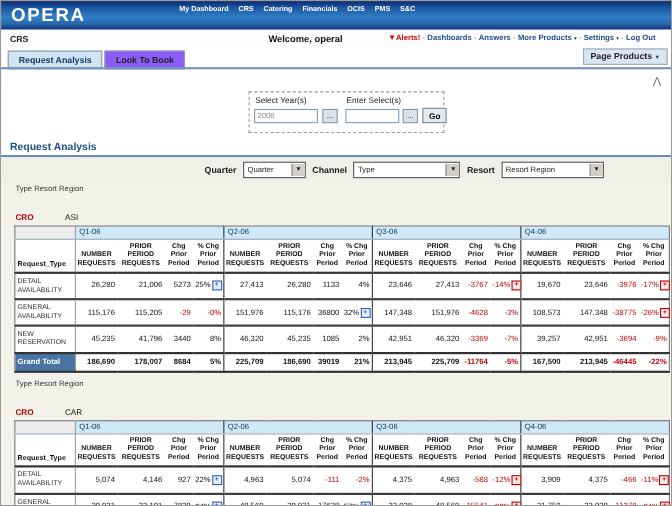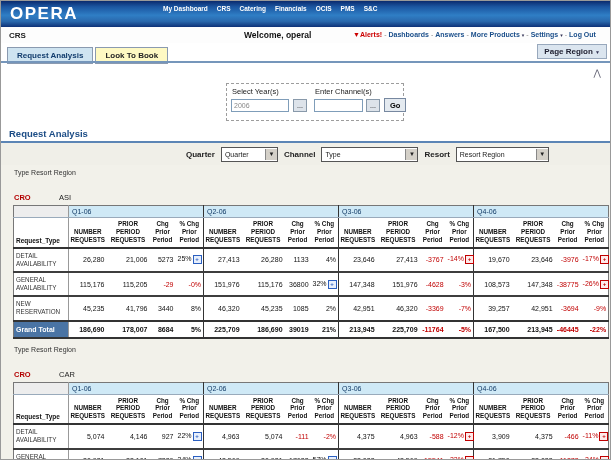--- a/index.html
+++ b/index.html
@@ -20,21 +20,21 @@
   .welcome{position:absolute;left:243px;top:3px;font-size:8.5px;font-weight:bold;color:#111}
   .hlinks{position:absolute;left:352px;top:4px;font-size:7px;color:#777;white-space:nowrap}
   .hlinks .lnk{color:#1a4e8a;font-weight:bold;cursor:pointer}
   .hlinks .alert{color:#cc0000}
   .hlinks .sep{color:#888;margin:0 2px}
   .caret{font-size:5px;color:#335}
 
   
   .tabs{position:absolute;left:6px;top:43px;white-space:nowrap}
   .tab{display:inline-block;padding:3px 9px 3px;border:1px solid #8a9ab0;font-size:8px;font-weight:bold;
-       background:#fef9c3;color:#222;margin-right:2px;cursor:pointer}
+       background:#8b5cf6;color:#222;margin-right:2px;cursor:pointer}
   .tab.active{background:#cfe4f1;color:#123c6d}
   .pageopts{position:absolute;right:3px;top:43px;padding:2px 6px;background:#dbe5ef;border:1px solid #98a8bc;
        font-size:8px;font-weight:bold;color:#223;cursor:pointer}
   .blueline{position:absolute;top:60px;left:0;right:0;height:2px;background:#7596bb}
   .collapse{position:absolute;right:9px;top:68px;font-size:9px;color:#667;cursor:pointer;line-height:8px}
 
   
   .filterbox{position:absolute;left:225px;top:82px;width:176px;height:36px;border:1px dashed #9d9d9d;background:#fff}
   .flabel{position:absolute;font-size:7.5px;font-weight:normal;color:#222;white-space:nowrap}
   .fi{position:absolute;border:1px solid #7f9db9;height:11px;font-size:7px;padding:0 2px;color:#888;
@@ -105,29 +105,29 @@
       </nav>
   </div>
 
   <div class="subheader">
     <span class="crumb">CRS</span>
     <span class="welcome">Welcome, operal</span>
     <span class="hlinks" id="headerlinks"><span class="alert">▼</span><span class="lnk alert">Alerts!</span><span class="sep">-</span><span class="lnk">Dashboards</span><span class="sep">-</span><span class="lnk">Answers</span><span class="sep">-</span><span class="lnk">More Products</span>&nbsp;<span class="caret">▾</span><span class="sep">-</span><span class="lnk">Settings</span>&nbsp;<span class="caret">▾</span><span class="sep">-</span><span class="lnk">Log Out</span></span>
   </div>
 
   <div class="tabs" id="tabbar"><span class="tab active">Request Analysis</span><span class="tab">Look To Book</span></div>
-  <div class="pageopts"><span>Page Region</span> <span class="caret">▼</span></div>
+  <div class="pageopts"><span>Page Products</span> <span class="caret">▼</span></div>
   <div class="blueline"></div>
   <div class="collapse">⋀</div>
 
   <div class="filterbox">
     <span class="flabel" style="left:5px;top:3px">Select Year(s)</span>
     <input class="fi" style="left: 4px; top: 15px; width: 52px;" value="2006">
     <button class="dots" style="left:66px;top:15px">...</button>
-    <span class="flabel" style="left:88px;top:3px">Enter Channel(s)</span>
+    <span class="flabel" style="left:88px;top:3px">Enter Select(s)</span>
     <input class="fi" style="left: 87px; top: 15px; width: 43px;" value="">
     <button class="dots" style="left:139px;top:15px">...</button>
     <button class="go" style="left:157px;top:14px">Go</button>
   </div>
 
   <div class="sectitle">Request Analysis</div>
   <div class="sectline"></div>
   <div class="lowerbg"></div>
 
   <div class="controls">

